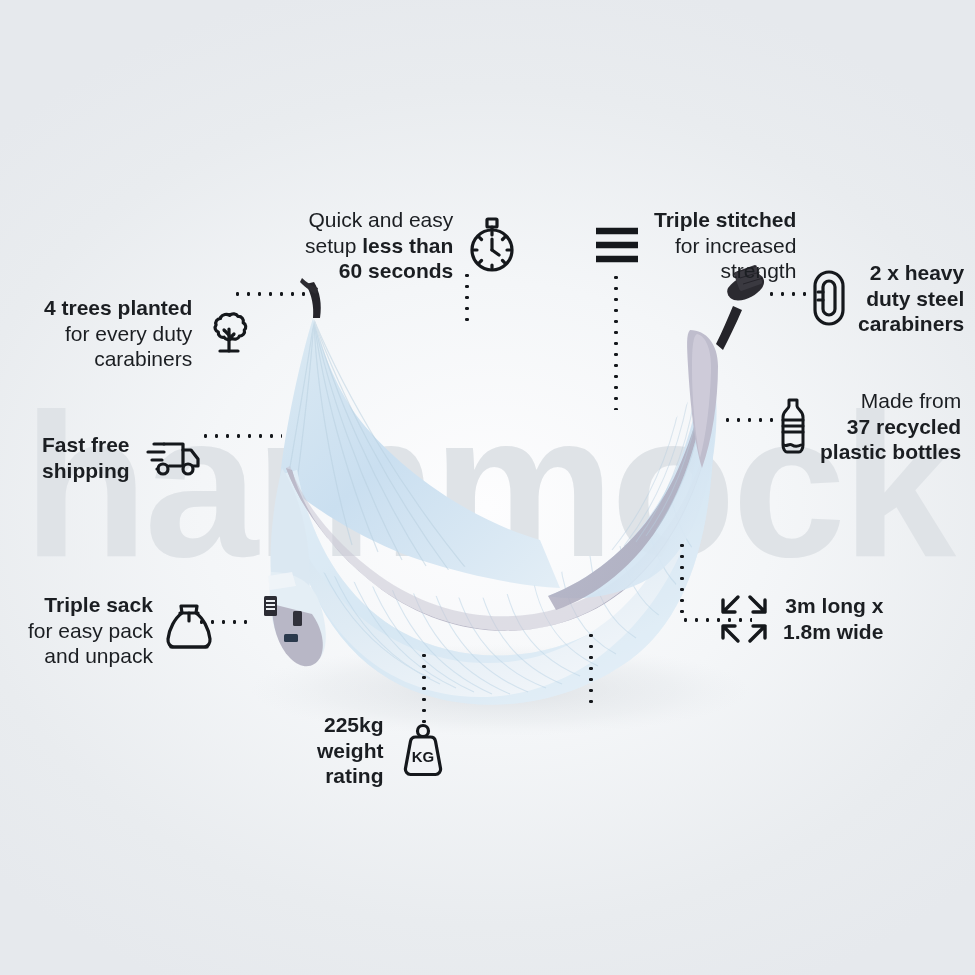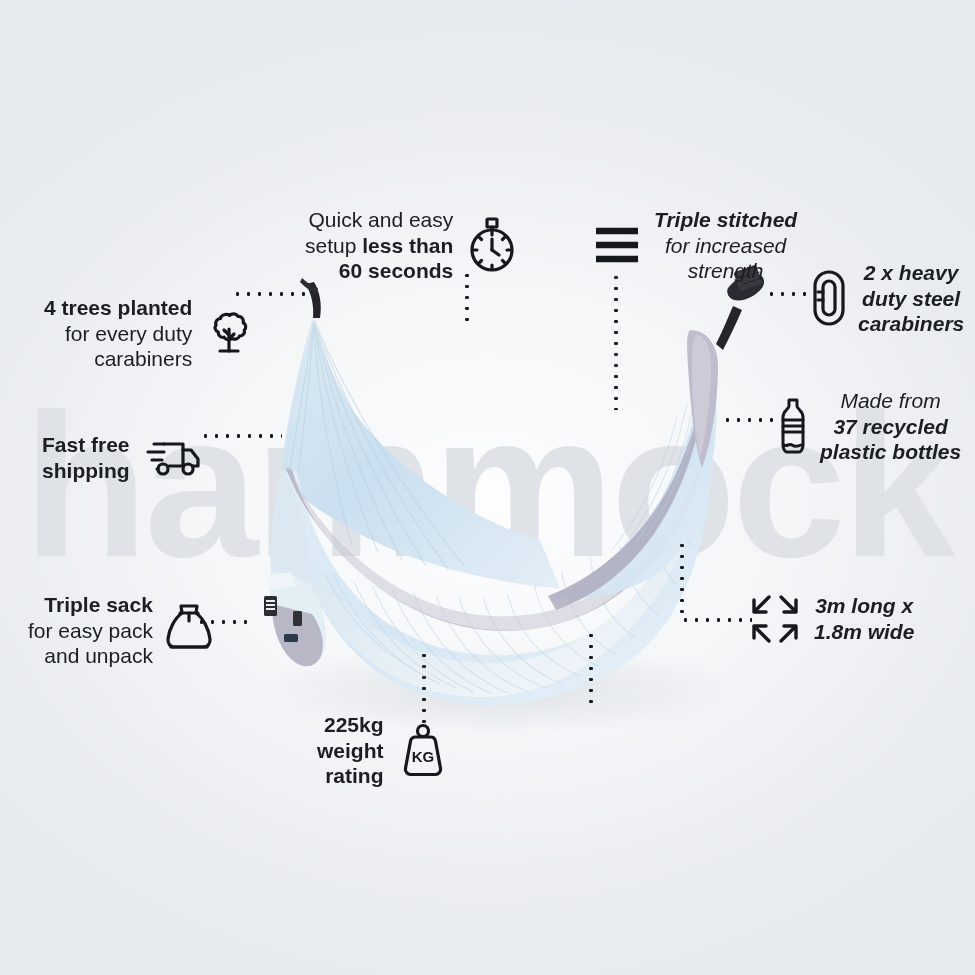--- a/index.html
+++ b/index.html
@@ -73,21 +73,21 @@
     gap: 12px;
   }
   .callout .txt {
     font-size: 21px;
     line-height: 1.22;
     color: #1b1e22;
     white-space: nowrap;
   }
   .callout .txt .b { font-weight: 700; }
   .callout .txt .n { font-weight: 400; }
-  .callout.right-text .txt { text-align: center; font-style: italic; }
+  .callout.right-text .txt { text-align: right; }
   .callout.left-text .txt { text-align: right; }
   .callout .ico {
     flex: 0 0 auto;
     display: block;
   }
   .callout .ico svg { display: block; }
 </style>
 </head>
 <body>
 
@@ -338,21 +338,21 @@
         <path d="M6 48c3 2 5-2 8 0s5 2 9 0"></path>
       </svg>
     </span>
     <div class="txt">
       <div class="n">Made from</div>
       <div class="b">37 recycled</div>
       <div class="b">plastic bottles</div>
     </div>
   </div>
 
-  <div class="callout right-text" style="left:748px; top:592px;">
+  <div class="callout right-text" style="left:717px; top:592px;">
     <span class="ico">
       <svg width="54" height="54" viewBox="0 0 54 54" fill="none" stroke="#15181c" stroke-width="3.4" stroke-linecap="round" stroke-linejoin="round">
         <path d="M21 5L6 20M6 20V8M6 20h12"></path>
         <path d="M33 5l15 15M48 20V8M48 20H36"></path>
         <path d="M21 49L6 34M6 34v12M6 34h12"></path>
         <path d="M33 49l15-15M48 34v12M48 34H36"></path>
       </svg>
     </span>
     <div class="txt">
       <div class="b">3m long x</div>

